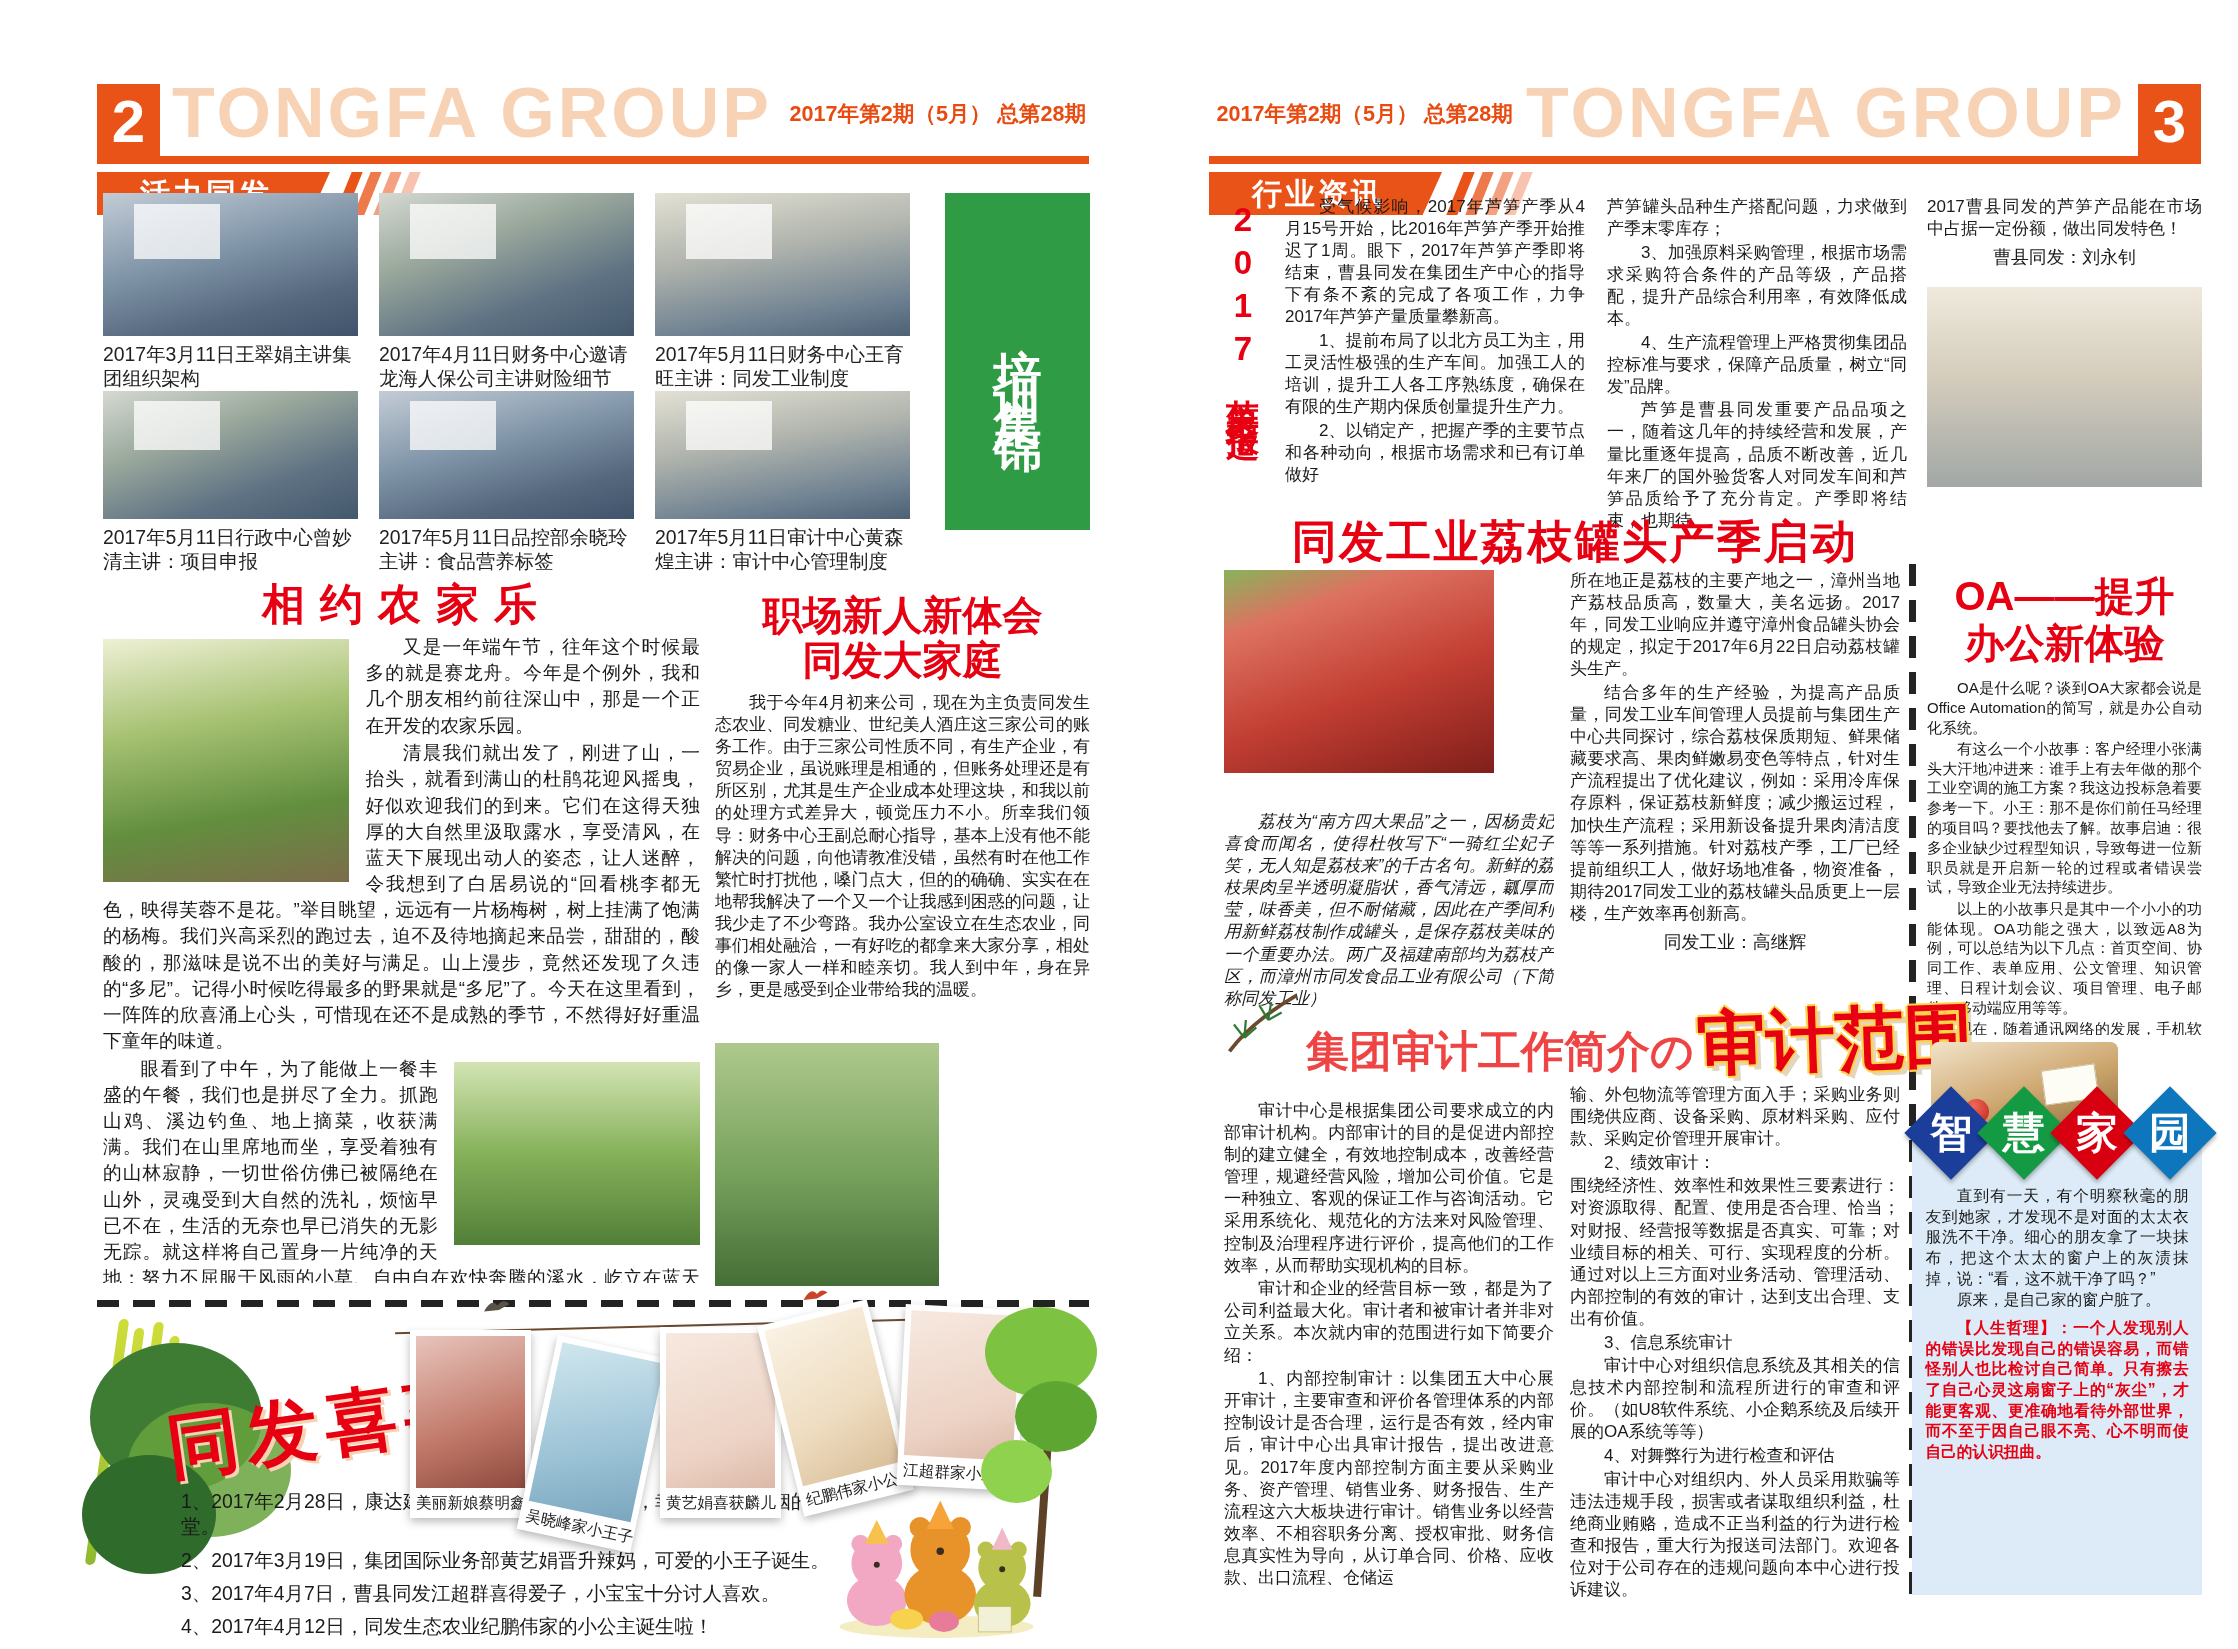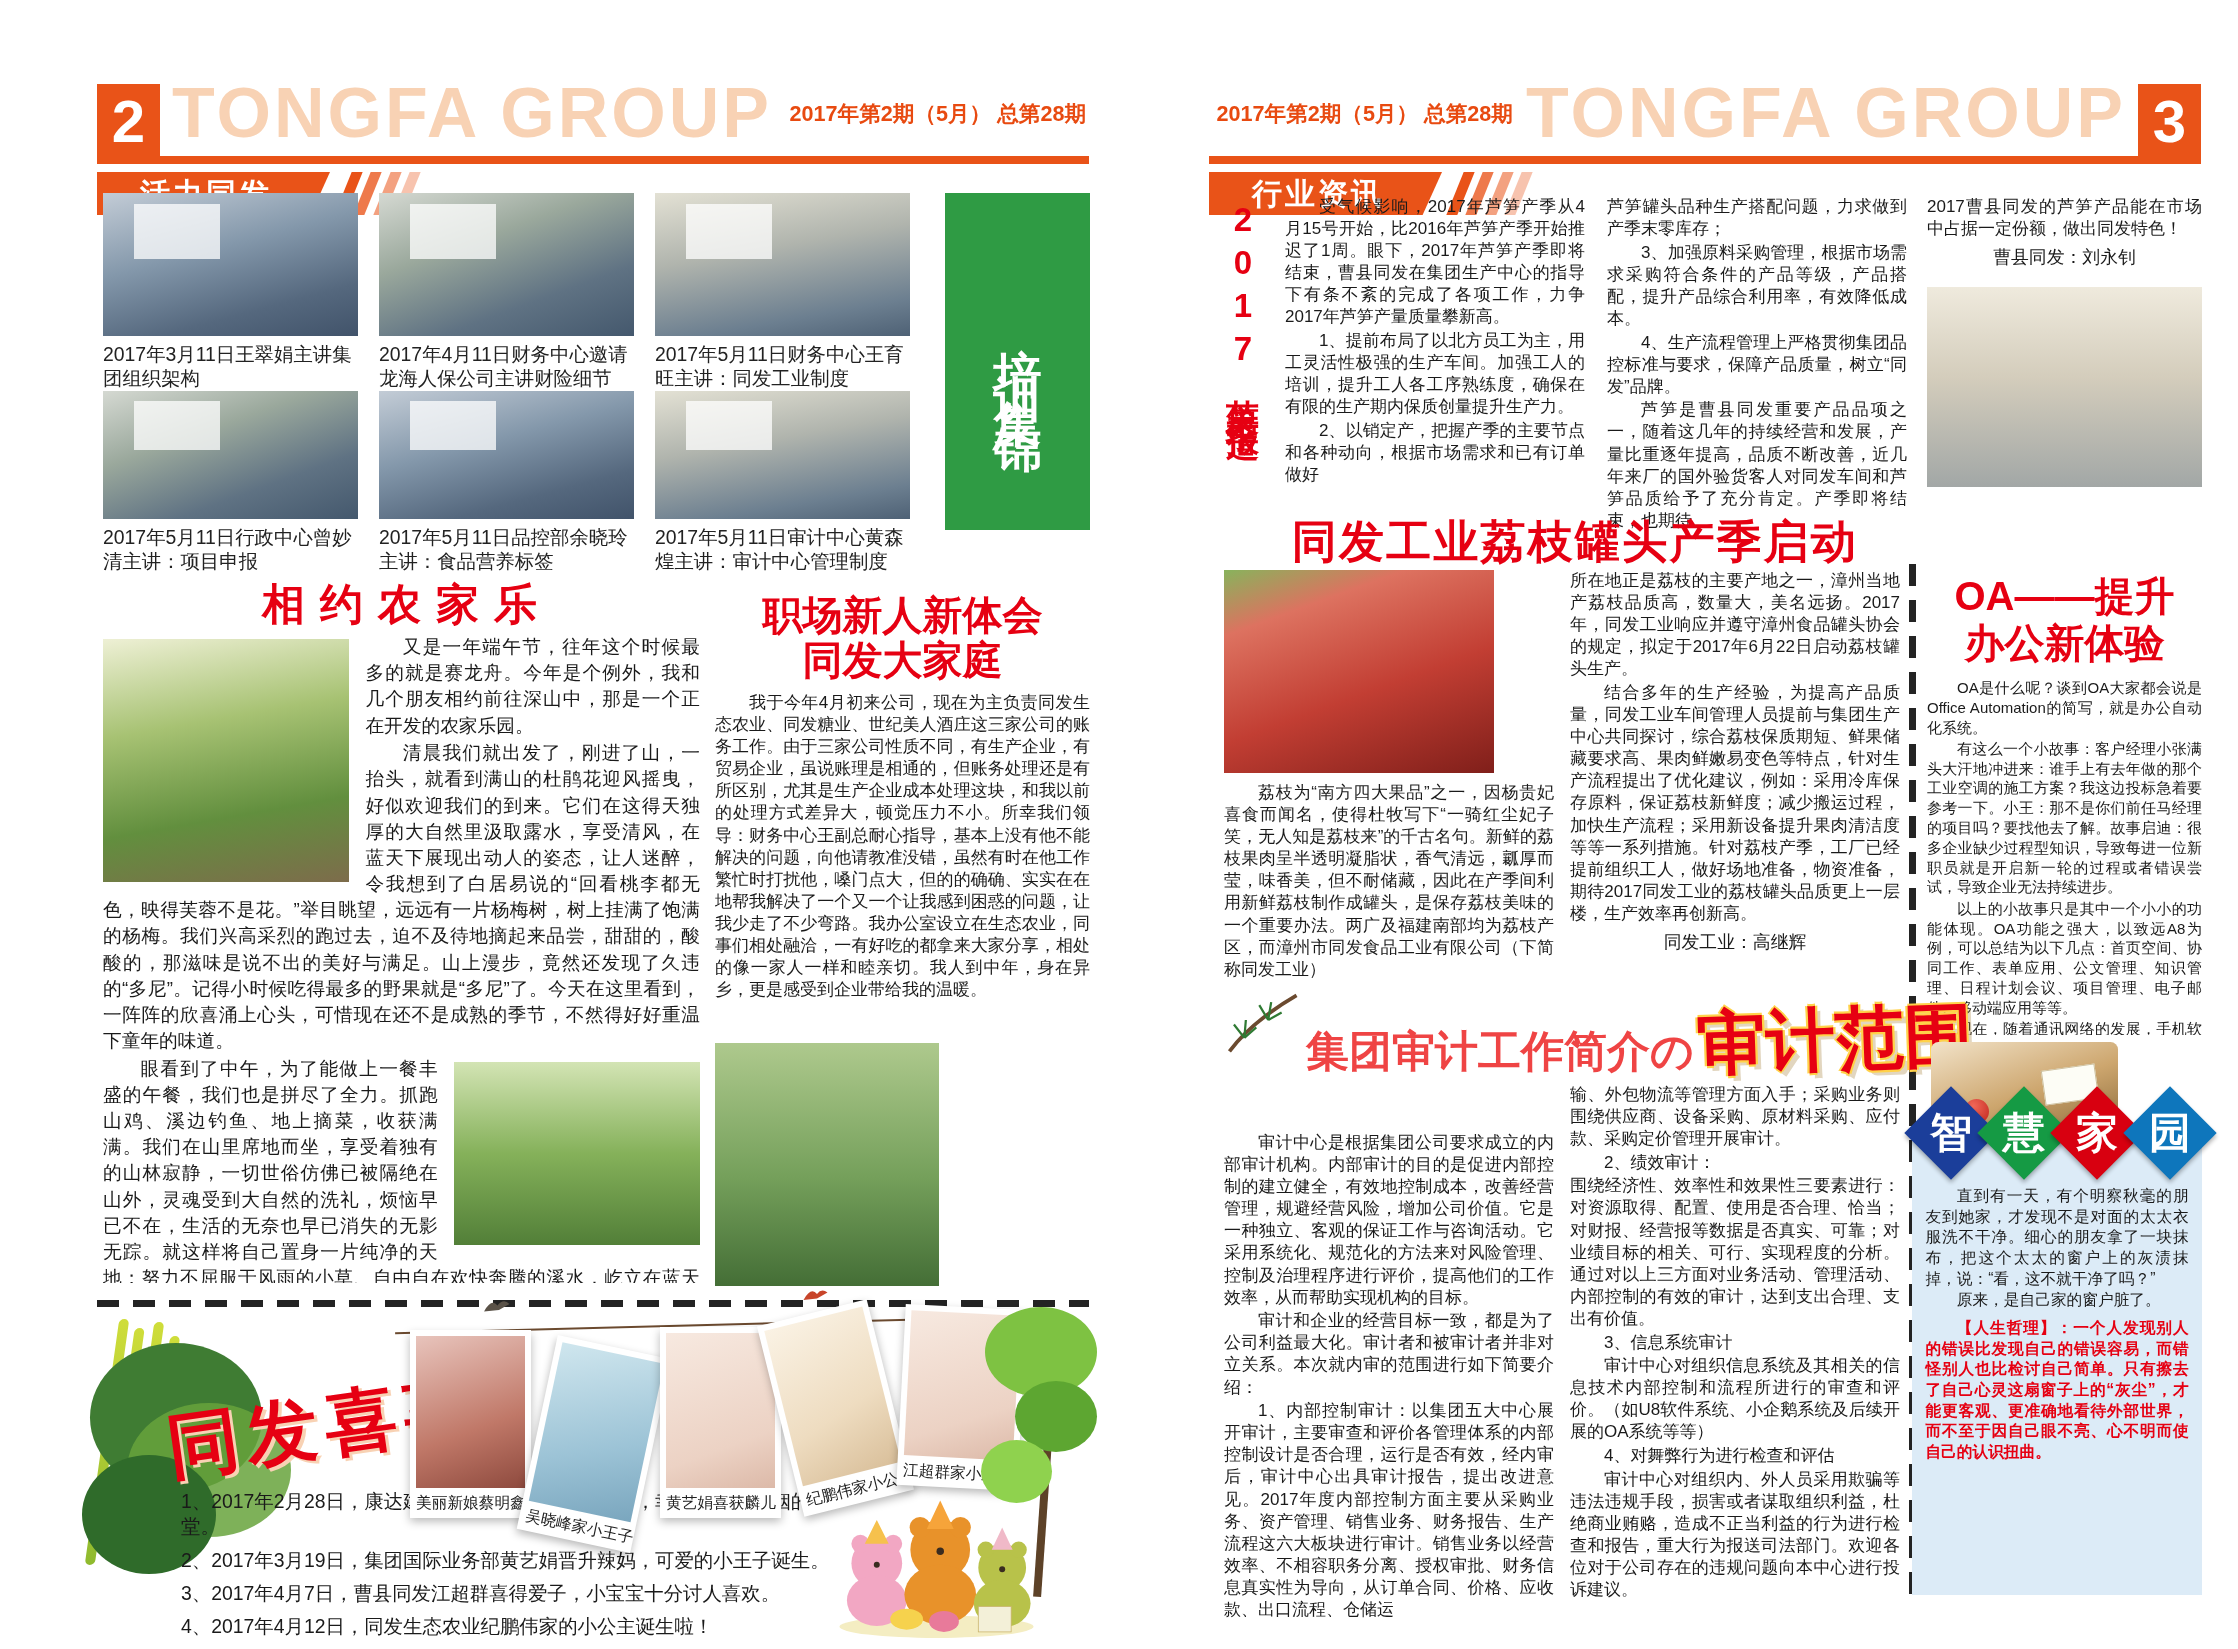--- a/index.html
+++ b/index.html
@@ -244,21 +244,21 @@
     <p>芦笋是曹县同发重要产品品项之一，随着这几年的持续经营和发展，产量比重逐年提高，品质不断改善，近几年来厂的国外验货客人对同发车间和芦笋品质给予了充分肯定。产季即将结束，也期待</p>
   </div>
   <div class="col" style="left:718px;top:196px;width:275px;height:351px;">
     <p class="cont">2017曹县同发的芦笋产品能在市场中占据一定份额，做出同发特色！</p>
     <div class="byline">曹县同发：刘永钊</div>
     <div class="ph gfactory" style="position:relative;width:275px;height:200px;margin-top:18px;"></div>
   </div>
 
   <div class="atitle" style="left:45px;top:512px;width:642px;font-size:45px;letter-spacing:2.2px;">同发工业荔枝罐头产季启动</div>
   <div class="ph glychee" style="left:15px;top:570px;width:270px;height:203px;"></div>
-  <div class="col" style="left:15px;top:782px;width:330px;height:263px;">
+  <div class="col" style="left:15px;top:811px;width:330px;height:263px;font-style:italic;">
     <p>荔枝为“南方四大果品”之一，因杨贵妃喜食而闻名，使得杜牧写下“一骑红尘妃子笑，无人知是荔枝来”的千古名句。新鲜的荔枝果肉呈半透明凝脂状，香气清远，瓤厚而莹，味香美，但不耐储藏，因此在产季间利用新鲜荔枝制作成罐头，是保存荔枝美味的一个重要办法。两广及福建南部均为荔枝产区，而漳州市同发食品工业有限公司（下简称同发工业）</p>
   </div>
   <div class="col" style="left:361px;top:570px;width:330px;height:418px;">
     <p class="cont">所在地正是荔枝的主要产地之一，漳州当地产荔枝品质高，数量大，美名远扬。2017年，同发工业响应并遵守漳州食品罐头协会的规定，拟定于2017年6月22日启动荔枝罐头生产。</p>
     <p>结合多年的生产经验，为提高产品质量，同发工业车间管理人员提前与集团生产中心共同探讨，综合荔枝保质期短、鲜果储藏要求高、果肉鲜嫩易变色等特点，针对生产流程提出了优化建议，例如：采用冷库保存原料，保证荔枝新鲜度；减少搬运过程，加快生产流程；采用新设备提升果肉清洁度等等一系列措施。针对荔枝产季，工厂已经提前组织工人，做好场地准备，物资准备，期待2017同发工业的荔枝罐头品质更上一层楼，生产效率再创新高。</p>
     <div class="byline">同发工业：高继辉</div>
   </div>
 
   <div class="dashv" style="left:700px;top:564px;height:1042px;"></div>
 
@@ -278,21 +278,21 @@
     <path d="M10 90 Q40 50 100 15" stroke="#6b4a2f" stroke-width="5" fill="none"></path>
     <g stroke="#2f7a33" stroke-width="3">
         <path d="M30 72 l-14 -18 M30 72 l2 -24 M30 72 l16 -14"></path>
         <path d="M62 48 l-12 -20 M62 48 l4 -24 M62 48 l18 -10"></path>
       </g>
   </svg>
   <div style="position:absolute;left:97px;top:997px;white-space:nowrap;">
     <span style="font-size:43px;font-weight:bold;color:#ef4444;margin-top:36px;">集团审计工作简介の</span>
     <span class="fancy">审计范围</span>
   </div>
-  <div class="col" style="left:15px;top:1132px;width:330px;height:516px;">
+  <div class="col" style="left:15px;top:1100px;width:330px;height:516px;">
     <p>审计中心是根据集团公司要求成立的内部审计机构。内部审计的目的是促进内部控制的建立健全，有效地控制成本，改善经营管理，规避经营风险，增加公司价值。它是一种独立、客观的保证工作与咨询活动。它采用系统化、规范化的方法来对风险管理、控制及治理程序进行评价，提高他们的工作效率，从而帮助实现机构的目标。</p>
     <p>审计和企业的经营目标一致，都是为了公司利益最大化。审计者和被审计者并非对立关系。本次就内审的范围进行如下简要介绍：</p>
     <p>1、内部控制审计：以集团五大中心展开审计，主要审查和评价各管理体系的内部控制设计是否合理，运行是否有效，经内审后，审计中心出具审计报告，提出改进意见。2017年度内部控制方面主要从采购业务、资产管理、销售业务、财务报告、生产流程这六大板块进行审计。销售业务以经营效率、不相容职务分离、授权审批、财务信息真实性为导向，从订单合同、价格、应收款、出口流程、仓储运</p>
   </div>
   <div class="col" style="left:361px;top:1084px;width:330px;height:516px;">
     <p class="cont">输、外包物流等管理方面入手；采购业务则围绕供应商、设备采购、原材料采购、应付款、采购定价管理开展审计。</p>
     <p>2、绩效审计：</p>
     <p class="cont">围绕经济性、效率性和效果性三要素进行：对资源取得、配置、使用是否合理、恰当；对财报、经营报等数据是否真实、可靠；对业绩目标的相关、可行、实现程度的分析。通过对以上三方面对业务活动、管理活动、内部控制的有效的审计，达到支出合理、支出有价值。</p>
     <p>3、信息系统审计</p>
     <p>审计中心对组织信息系统及其相关的信息技术内部控制和流程所进行的审查和评价。（如U8软件系统、小企鹅系统及后续开展的OA系统等等）</p>

